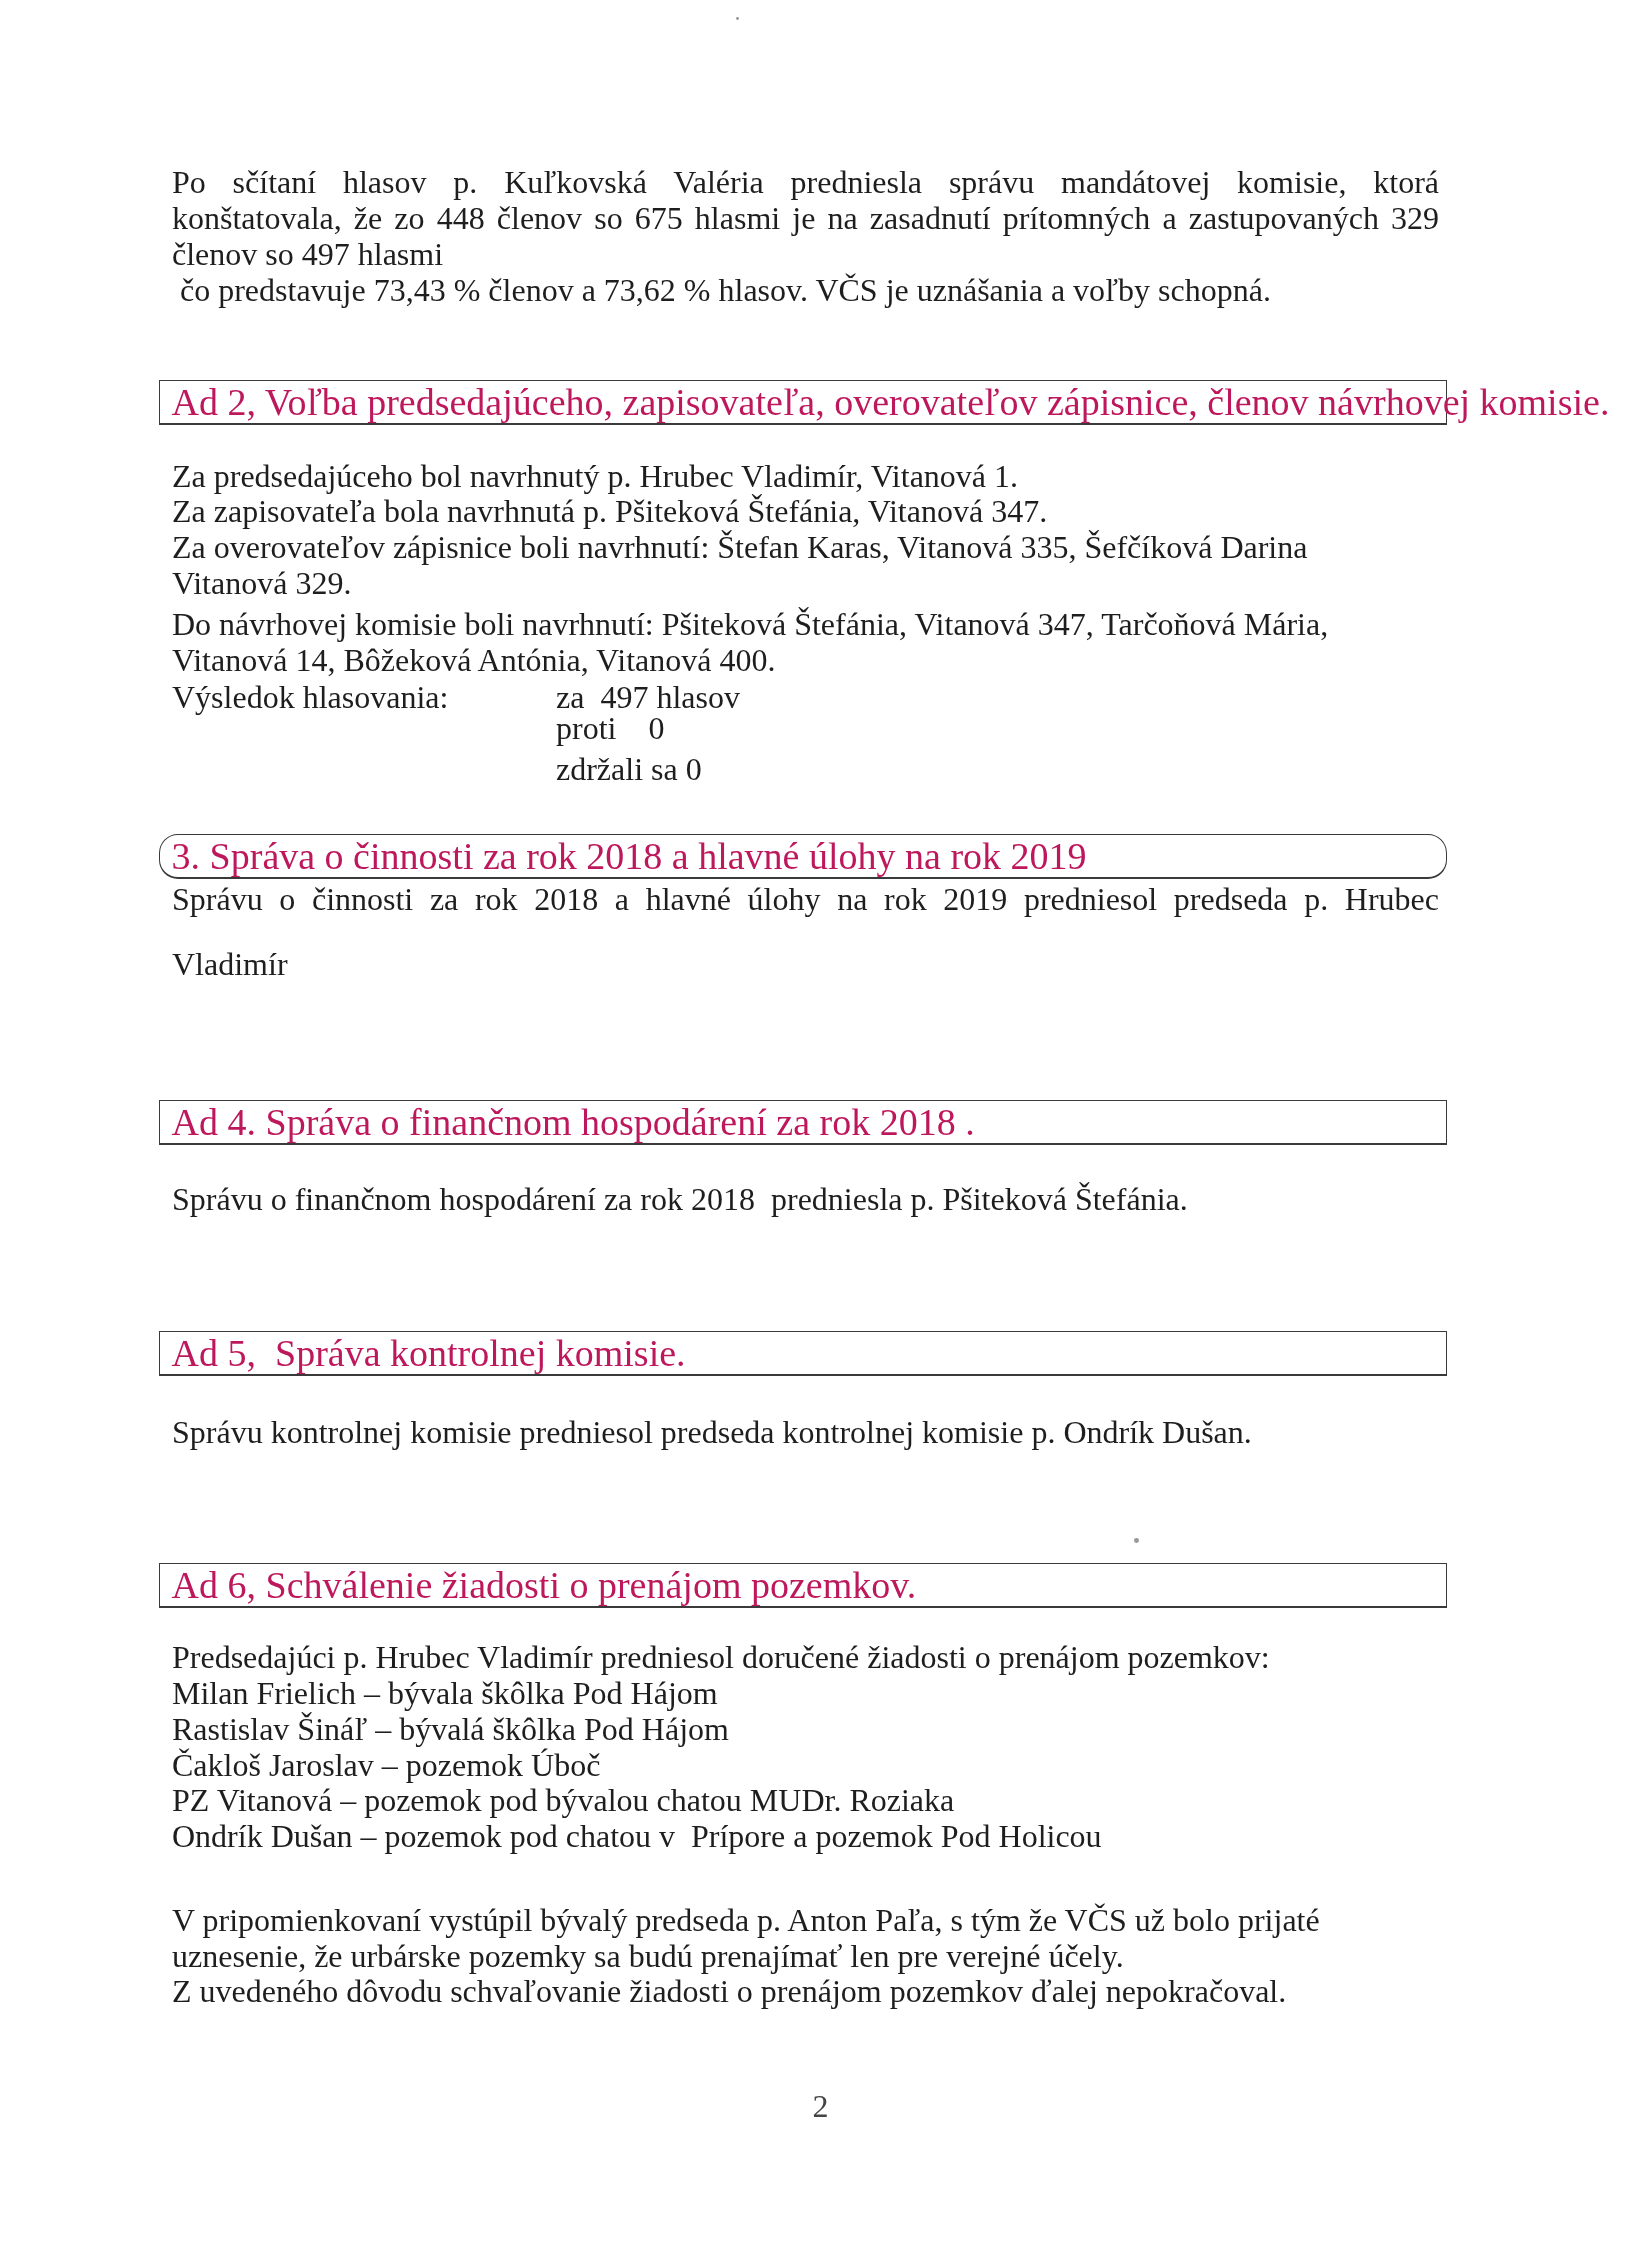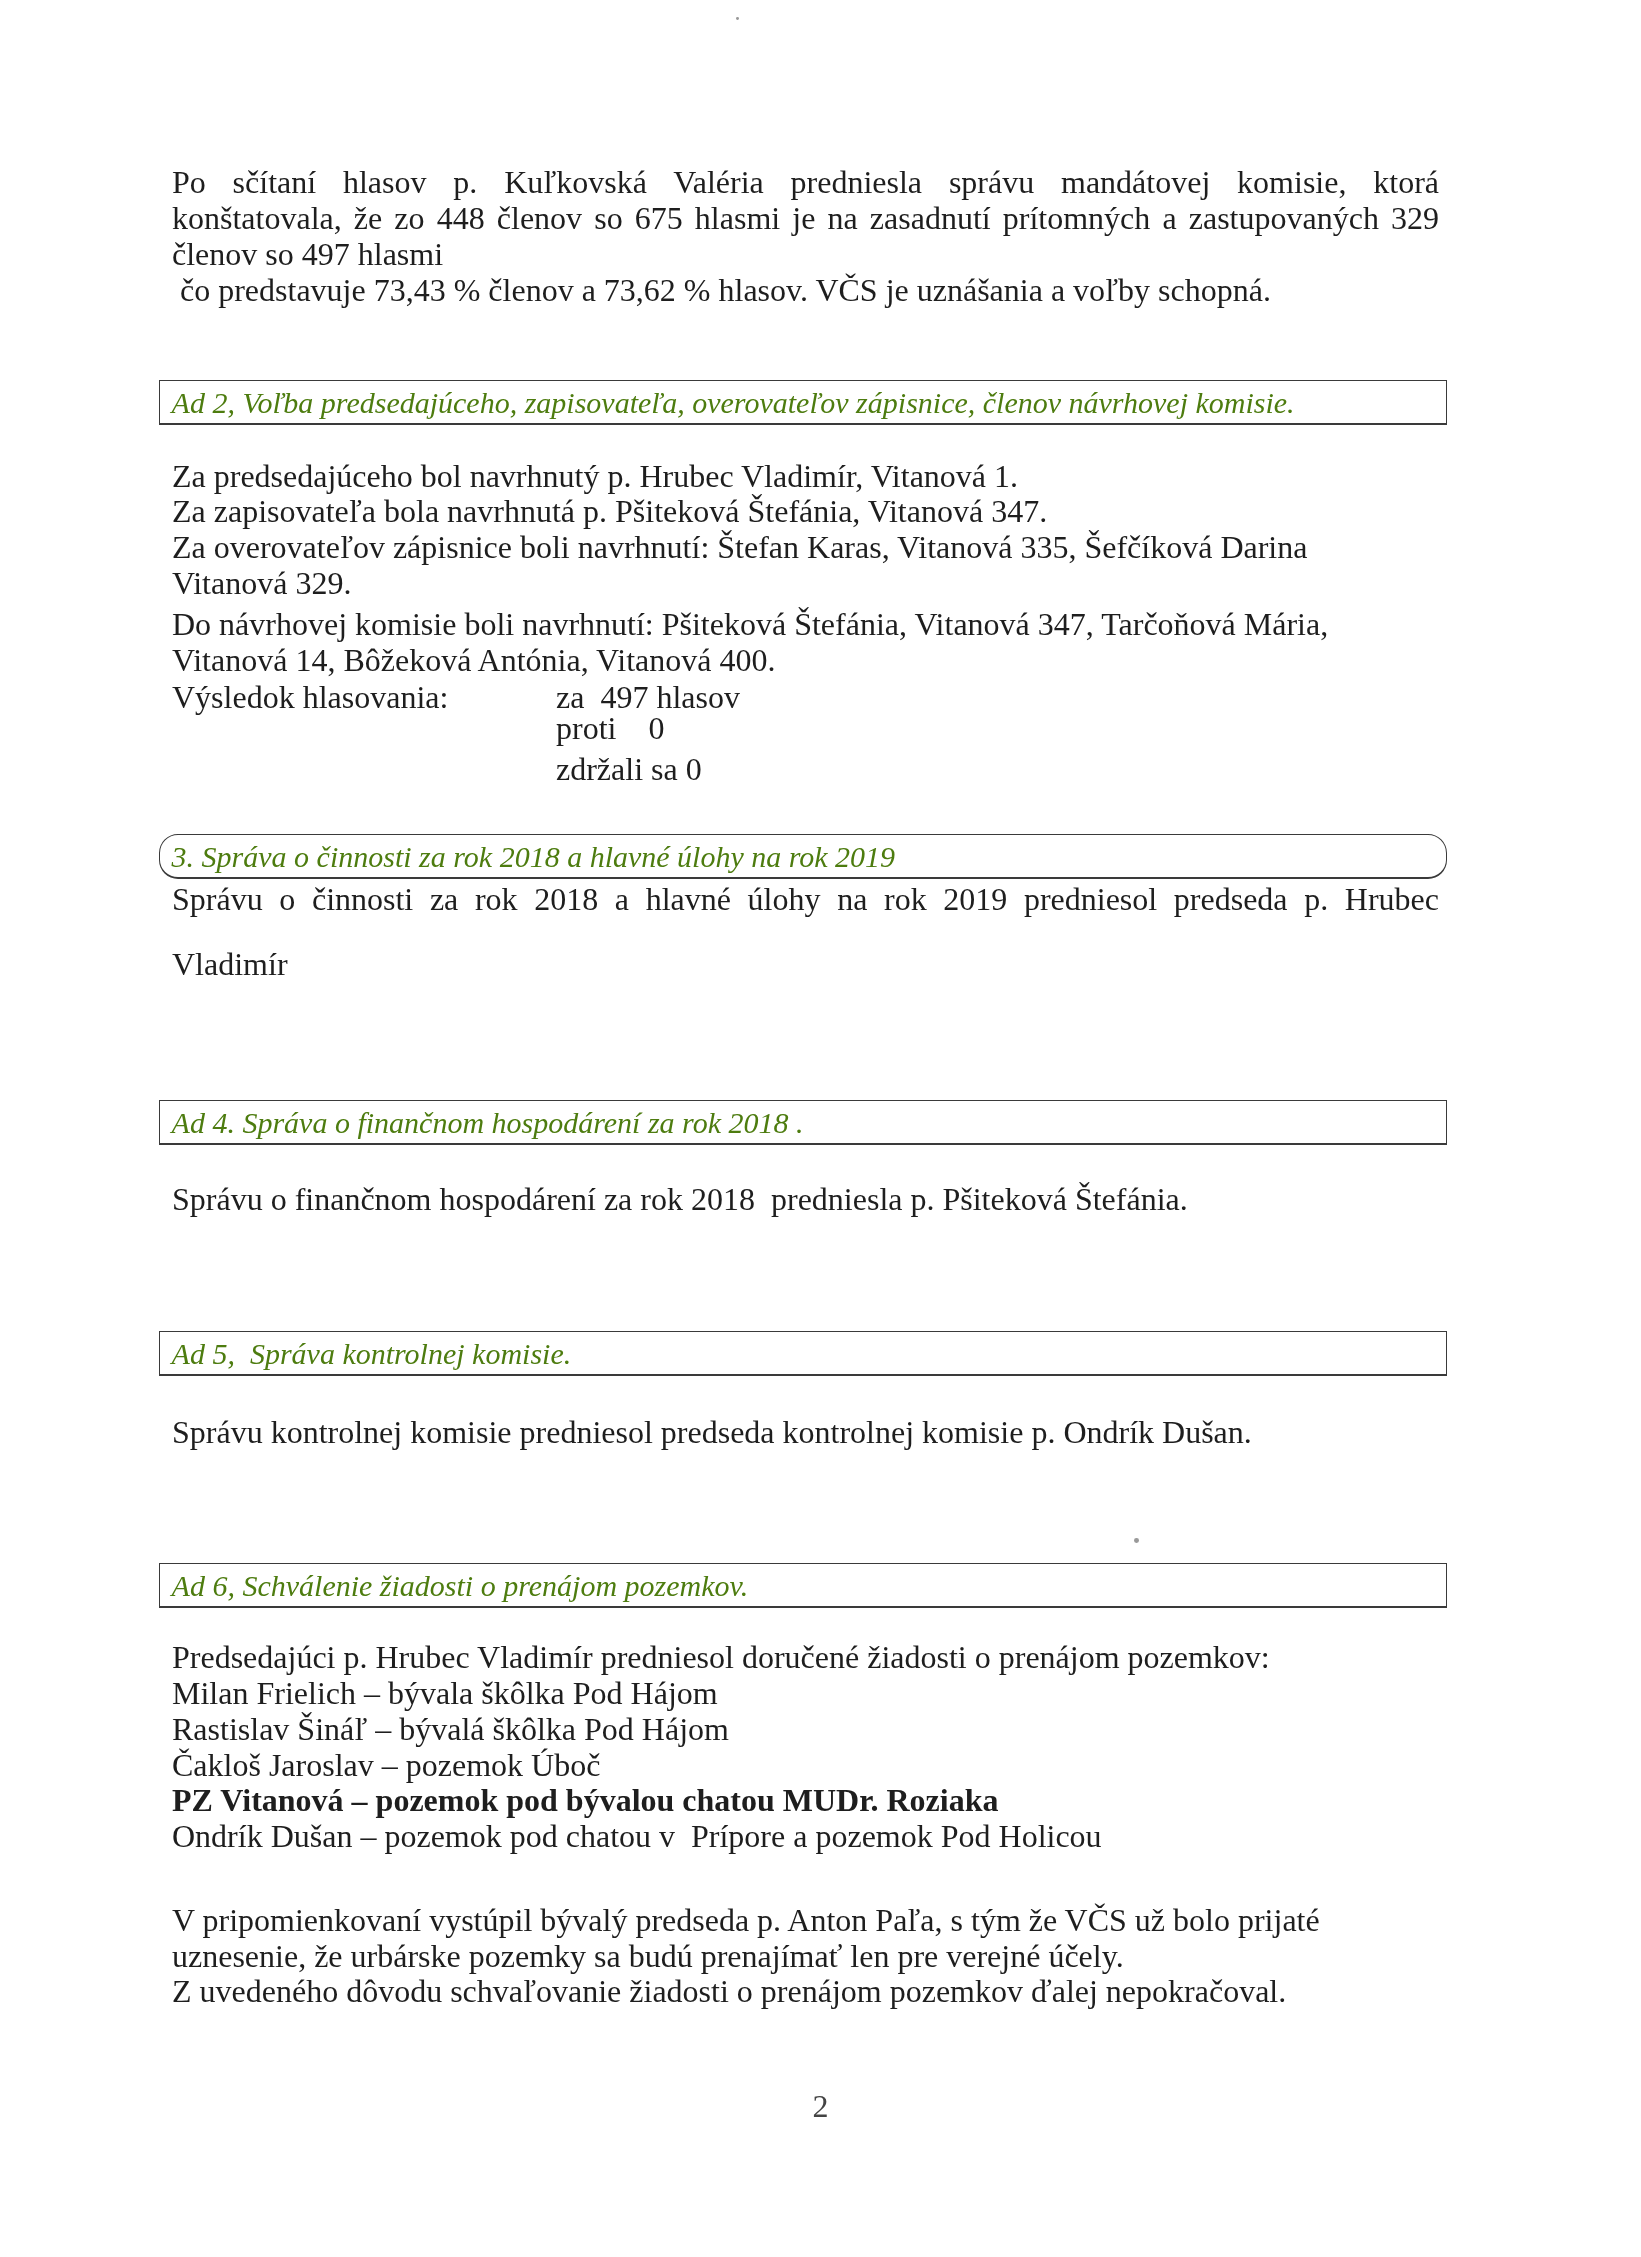--- a/index.html
+++ b/index.html
@@ -17,21 +17,21 @@
     font-size: 32px; line-height: 36px; text-align: justify; text-align-last: justify;
     white-space: normal;
   }
   .box {
     position: absolute; left: 159px; width: 1286px; height: 42px;
     border: 1.9px solid #3a3a3a; border-bottom-width: 2.9px;
     box-sizing: content-box;
   }
   .box-title {
     position: absolute; left: 11.6px; top: 2.9px;
-    font-size: 30px; line-height: 37px; color: #4d7c0f; white-space: pre; font-style: italic;
+    font-size: 38px; line-height: 37px; color: #be185d; white-space: pre;
   }
   .vote-col { left: 556px; }
   .page-num {
     position: absolute; left: 0; width: 1641px; text-align: center;
     top: 2088px; font-size: 32px; color: #444;
   }
   .speck { position: absolute; width: 4.8px; height: 4.8px; background: #999; border-radius: 50%; }
 </style>
 </head>
 <body>
@@ -75,21 +75,21 @@
 <div class="speck" style="left:1134px; top:1538px;"></div>
 <div class="speck" style="left:736px; top:17.4px; width:2.9px; height:2.9px;"></div>
 
 <div class="box" style="top:1563px;">
   <span class="box-title">Ad 6, Schválenie žiadosti o prenájom pozemkov.</span>
 </div>
 <div class="line" style="top:1639px;">Predsedajúci p. Hrubec Vladimír predniesol doručené žiadosti o prenájom pozemkov:</div>
 <div class="line" style="top:1675px;">Milan Frielich – bývala škôlka Pod Hájom</div>
 <div class="line" style="top:1711px;">Rastislav Šináľ – bývalá škôlka Pod Hájom</div>
 <div class="line" style="top:1747px;">Čakloš Jaroslav – pozemok Úboč</div>
-<div class="line" style="top:1782px;font-weight:bold;">PZ Vitanová – pozemok pod bývalou chatou MUDr. Roziaka</div>
+<div class="line" style="top:1782px;">PZ Vitanová – pozemok pod bývalou chatou MUDr. Roziaka</div>
 <div class="line" style="top:1818px;">Ondrík Dušan – pozemok pod chatou v  Prípore a pozemok Pod Holicou</div>
 
 <div class="line" style="top:1902px;">V pripomienkovaní vystúpil bývalý predseda p. Anton Paľa, s tým že VČS už bolo prijaté</div>
 <div class="line" style="top:1938px;">uznesenie, že urbárske pozemky sa budú prenajímať len pre verejné účely.</div>
 <div class="line" style="top:1973px;">Z uvedeného dôvodu schvaľovanie žiadosti o prenájom pozemkov ďalej nepokračoval.</div>
 
 <div class="page-num">2</div>
 
 
 </body></html>

